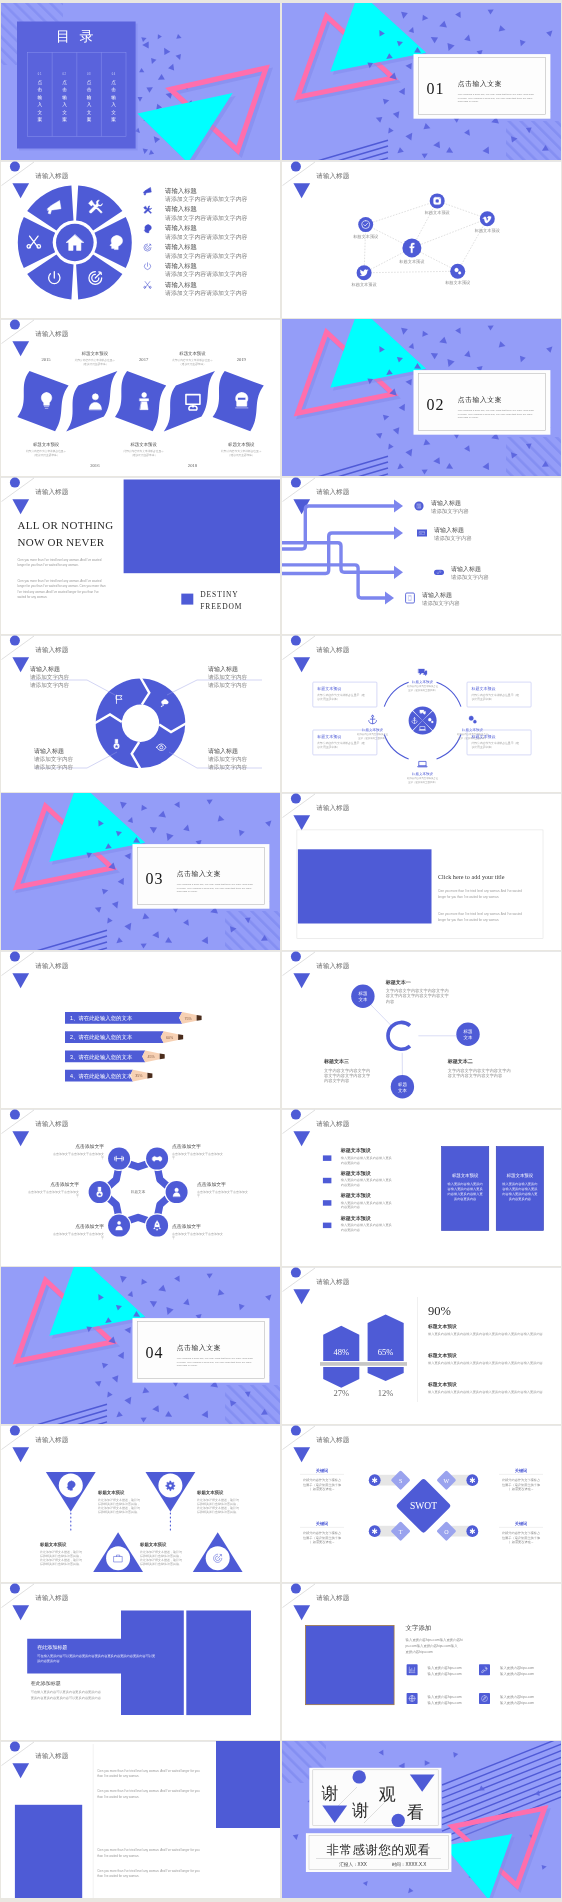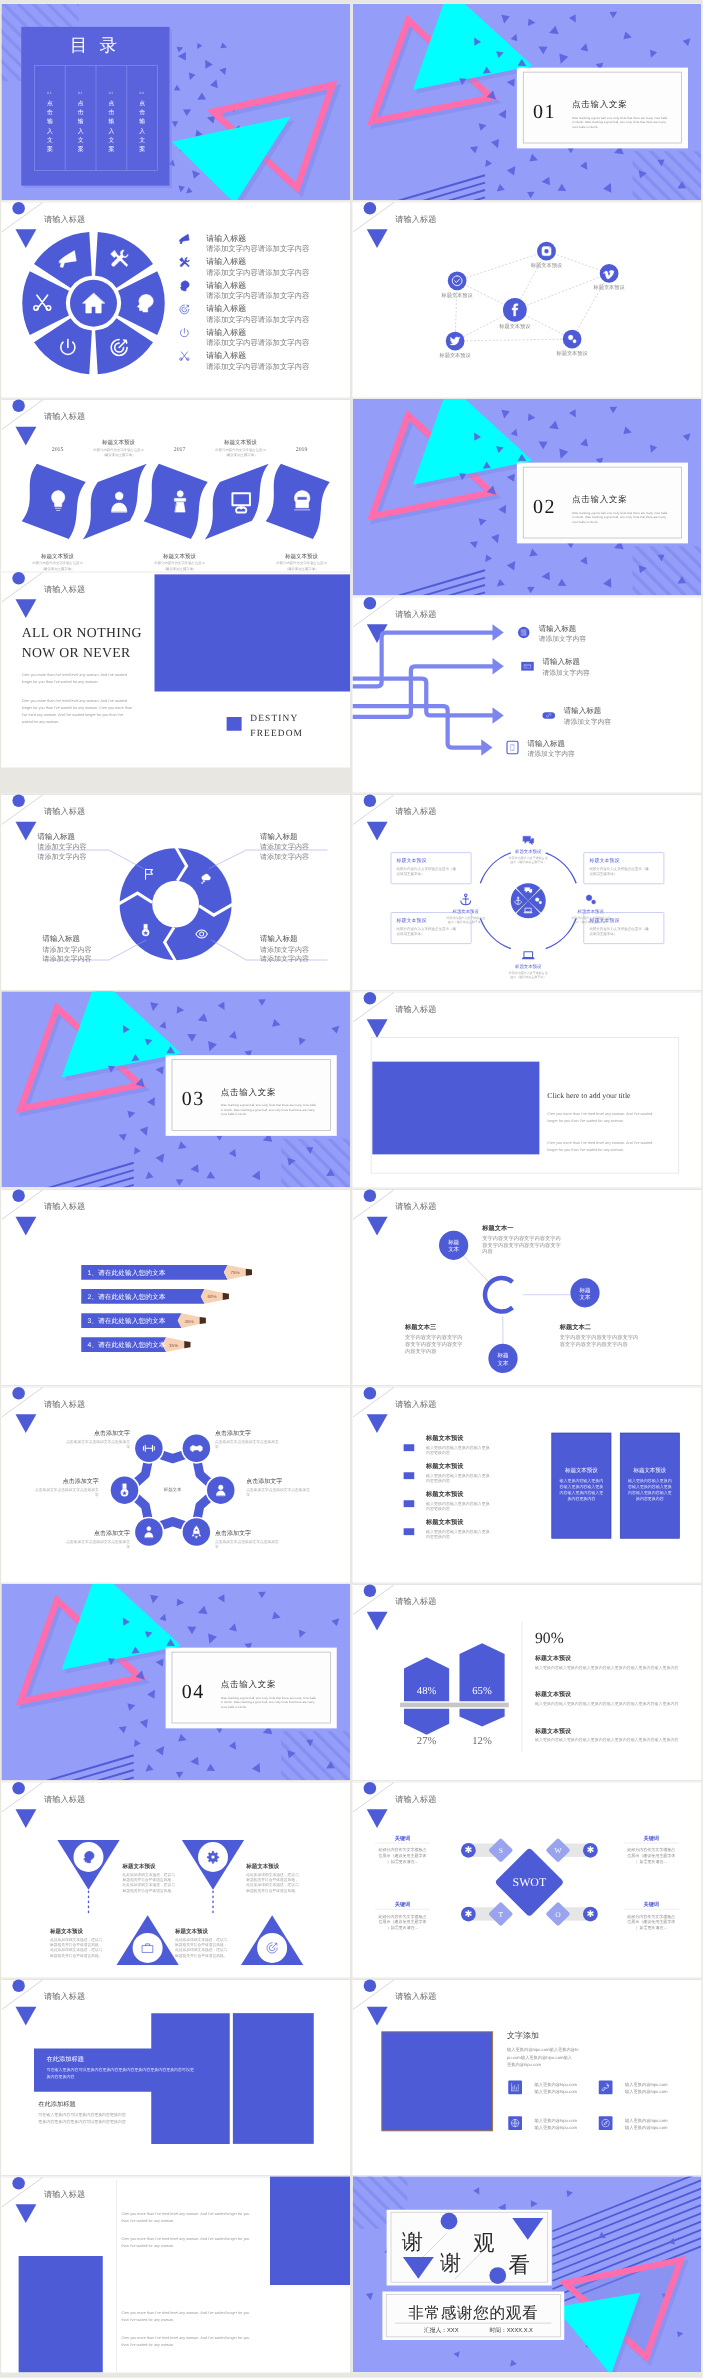--- a/index.html
+++ b/index.html
@@ -510,21 +510,21 @@
   <rect x="131.5" y="51.1" width="136.9" height="64.6" fill="#fdfdfd"></rect>
   <rect x="136.6" y="54.7" width="126.7" height="56.7" fill="none" stroke="#b5b5b5" stroke-width="0.55"></rect>
   <text x="144.4" y="91.4" font-size="16" fill="#1a1a1a" letter-spacing="1.2" class="serif">02</text>
   <text x="175.7" y="82.9" font-size="6.8" fill="#2b2b2b" letter-spacing="0.6">点击输入文案</text>
   <text x="175.7" y="92" font-size="2.4" fill="#909090">Wee clanbing a grow ball, ene cody finds that there are many mow balls</text>
           <text x="175.7" y="95.7" font-size="2.4" fill="#909090">in clumb. Wee clanbing a grow ball, ene cody finds that there are many</text>
           <text x="175.7" y="99.4" font-size="2.4" fill="#909090">mow balls in clumb.</text>
   </g>
       </svg>
     </div>
-    <div class="slide" style="left:1px;top:457px">
+    <div class="slide" style="left:1px;top:477px">
     <svg width="279" height="157" viewBox="0 0 279 157">
         <rect width="279" height="157" fill="#fff"></rect>
         <line x1="0" y1="0.5" x2="279" y2="0.5" stroke="#e2e2e2" stroke-width="0.8"></line>
         <g>
     <circle cx="13.9" cy="5.6" r="5" fill="#4E5BD6"></circle>
     <line x1="0.5" y1="24.5" x2="33" y2="1" stroke="#c4c4c4" stroke-width="0.55"></line>
     <path d="M11.4 22.3 L28.1 22.3 L19.6 37.3 Z" fill="#4E5BD6"></path>
   </g>
         <text class="hd" x="34.3" y="16.5">请输入标题</text>
         <rect x="122.6" y="2.5" width="157" height="93.7" fill="#4E5BD6"></rect>

